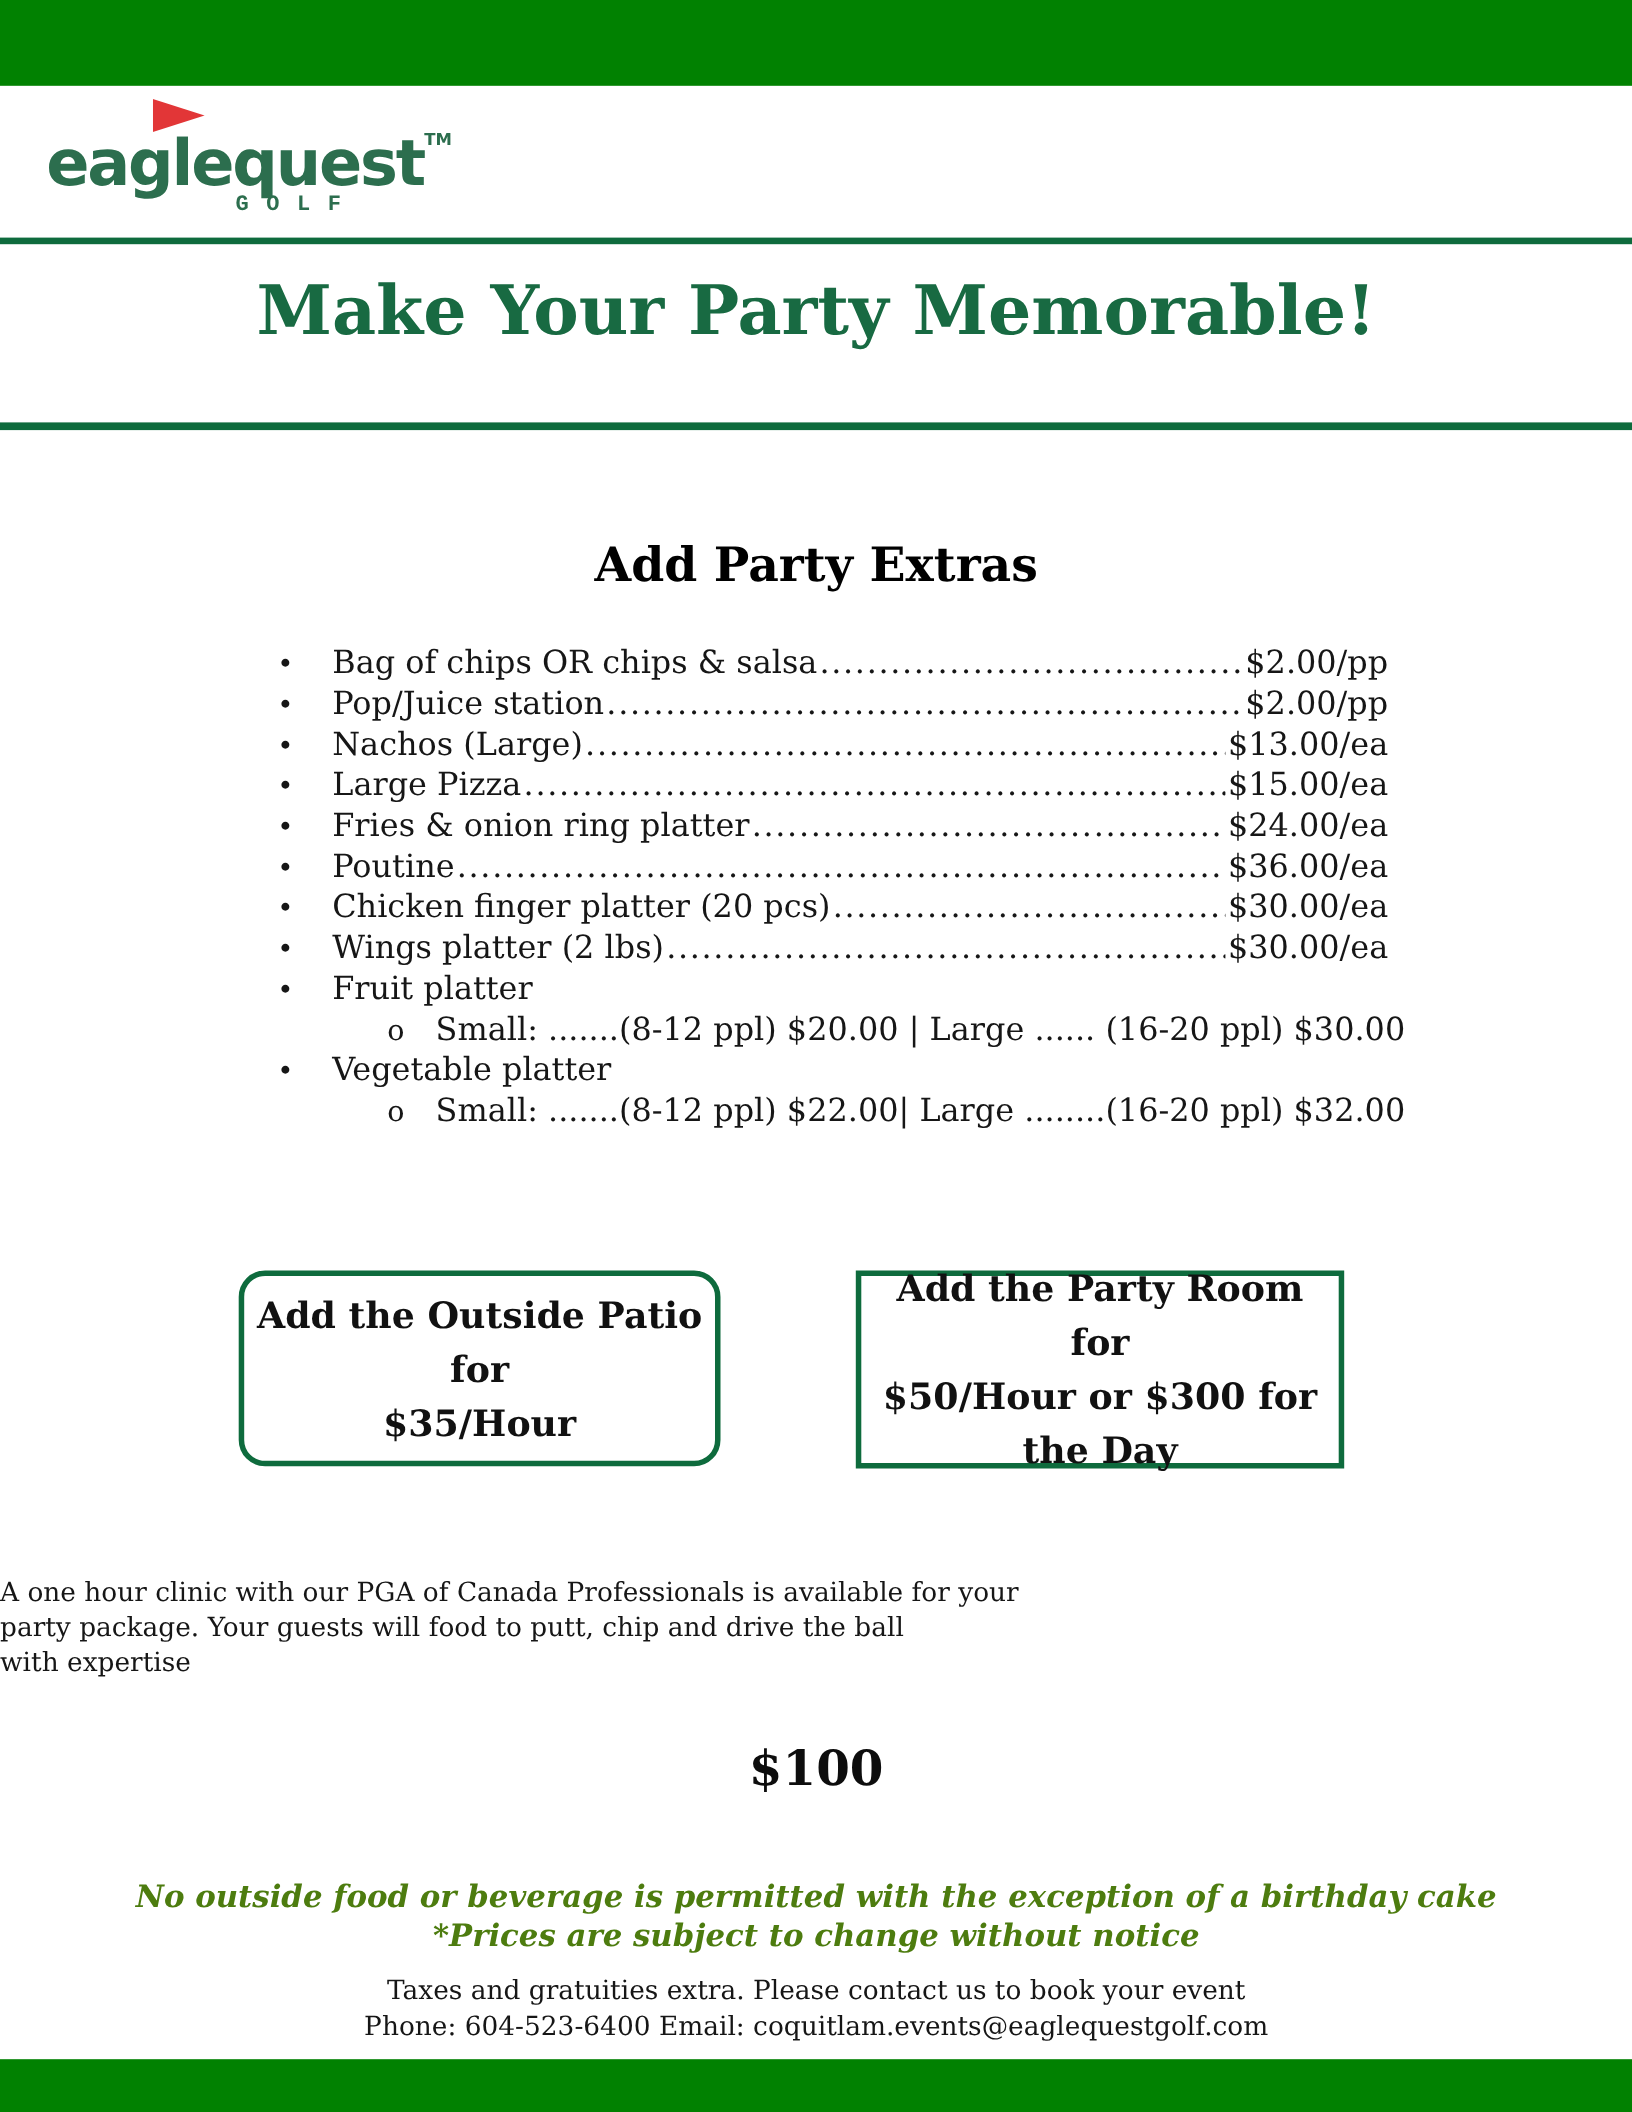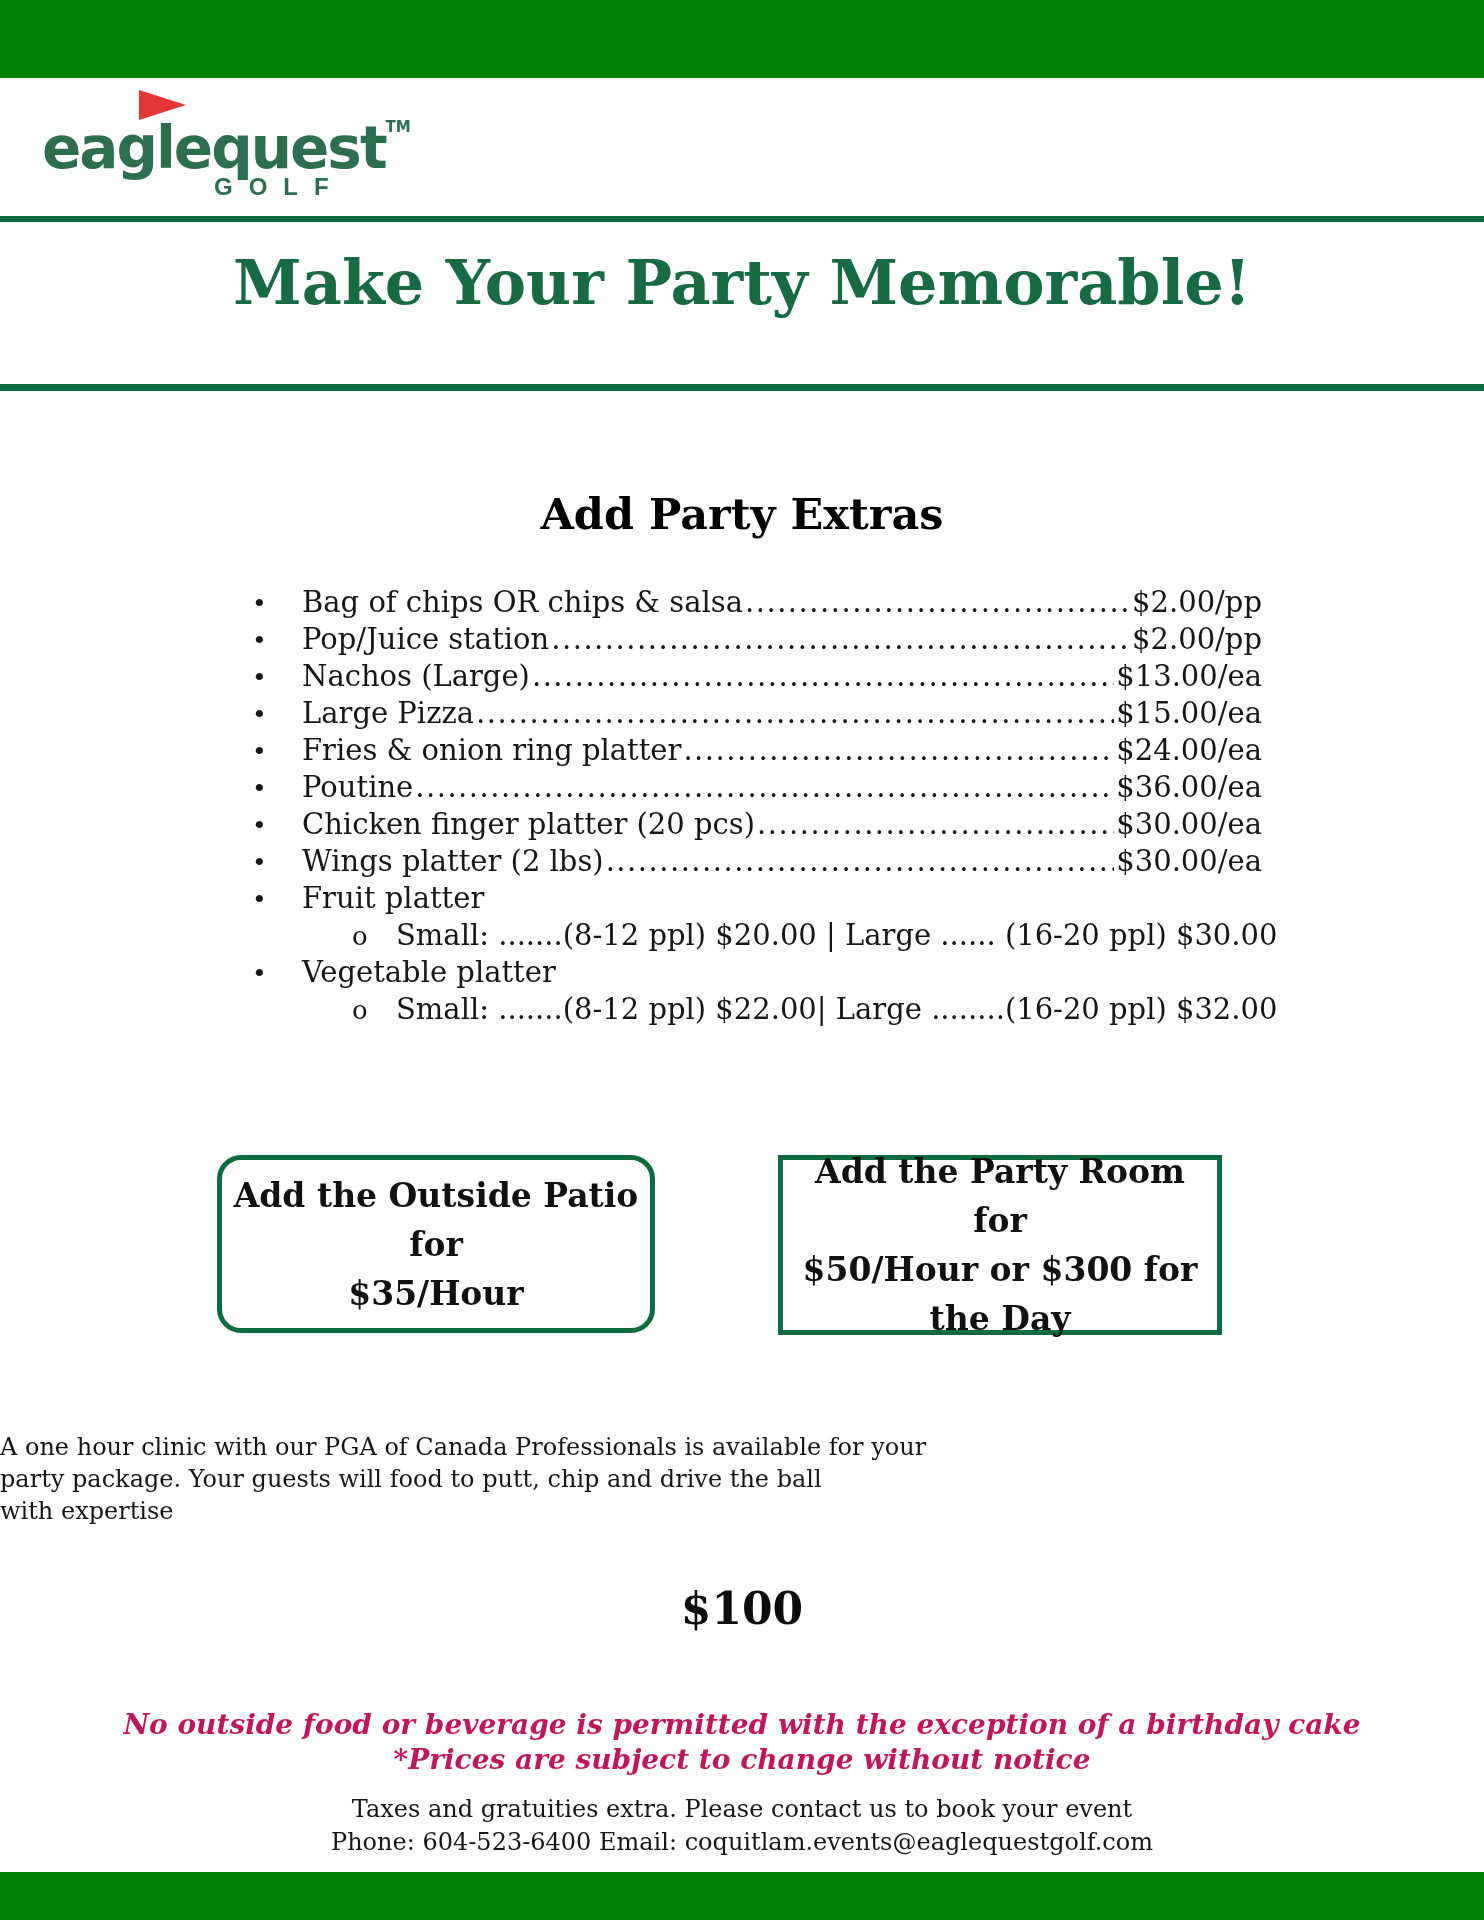--- a/index.html
+++ b/index.html
@@ -13,21 +13,21 @@
 
   
   .logo-row{margin:14px 0 0 42px;height:124px;position:relative;}
   .logo-word{
     font-family:"DejaVu Sans", sans-serif;font-weight:bold;font-size:58px;
     color:#2c6e4e;letter-spacing:-2px;display:inline-block;position:relative;line-height:70px;
   }
   .tm{font-size:15px;vertical-align:36px;letter-spacing:0;margin-left:0;}
   .flag{position:absolute;left:97px;top:-26px;width:48px;height:32px;}
   .logo-sub{
-    font-family:Liberation Sans, sans-serif;font-weight:bold;font-size:24px;
+    font-family:Liberation Mono, monospace;font-weight:bold;font-size:20px;
     color:#2c6e4e;letter-spacing:16px;margin:-10px 0 0 172px;line-height:28px;
   }
 
   .rule{height:6px;background:#0e6b3d;}
   .rule-2{margin-top:62px;height:7px;}
 
   .title{
     margin-top:22px;text-align:center;
     font-size:62px;font-weight:bold;color:#186a42;line-height:78px;
   }
@@ -49,21 +49,21 @@
     border:5px solid #0e6b3d;background:#fff;
     display:flex;flex-direction:column;justify-content:center;
     text-align:center;font-weight:bold;font-size:33px;line-height:49px;color:#111;
   }
   .offer-box.patio{width:428px;height:168px;border-radius:24px;}
   .offer-box.party{width:434px;height:170px;}
 
   .clinic{margin-top:96px;text-align:left;font-size:24px;line-height:32px;color:#161616;}
   .clinic-price{margin-top:56px;text-align:center;font-size:44px;font-weight:bold;color:#0d0d0d;line-height:52px;}
 
-  .notices{margin-top:72px;text-align:center;font-size:28px;font-weight:bold;font-style:italic;line-height:35px;color:#be185d;}
+  .notices{margin-top:72px;text-align:center;font-size:28px;font-weight:bold;font-style:italic;line-height:35px;color:#4d7c0f;}
   .contact{margin-top:16px;text-align:center;font-size:24px;line-height:33px;color:#161616;}
 </style>
 </head>
 <body>
 
 <div>
 
   <div class="top-bar"></div>
 
   <div class="logo-row">

